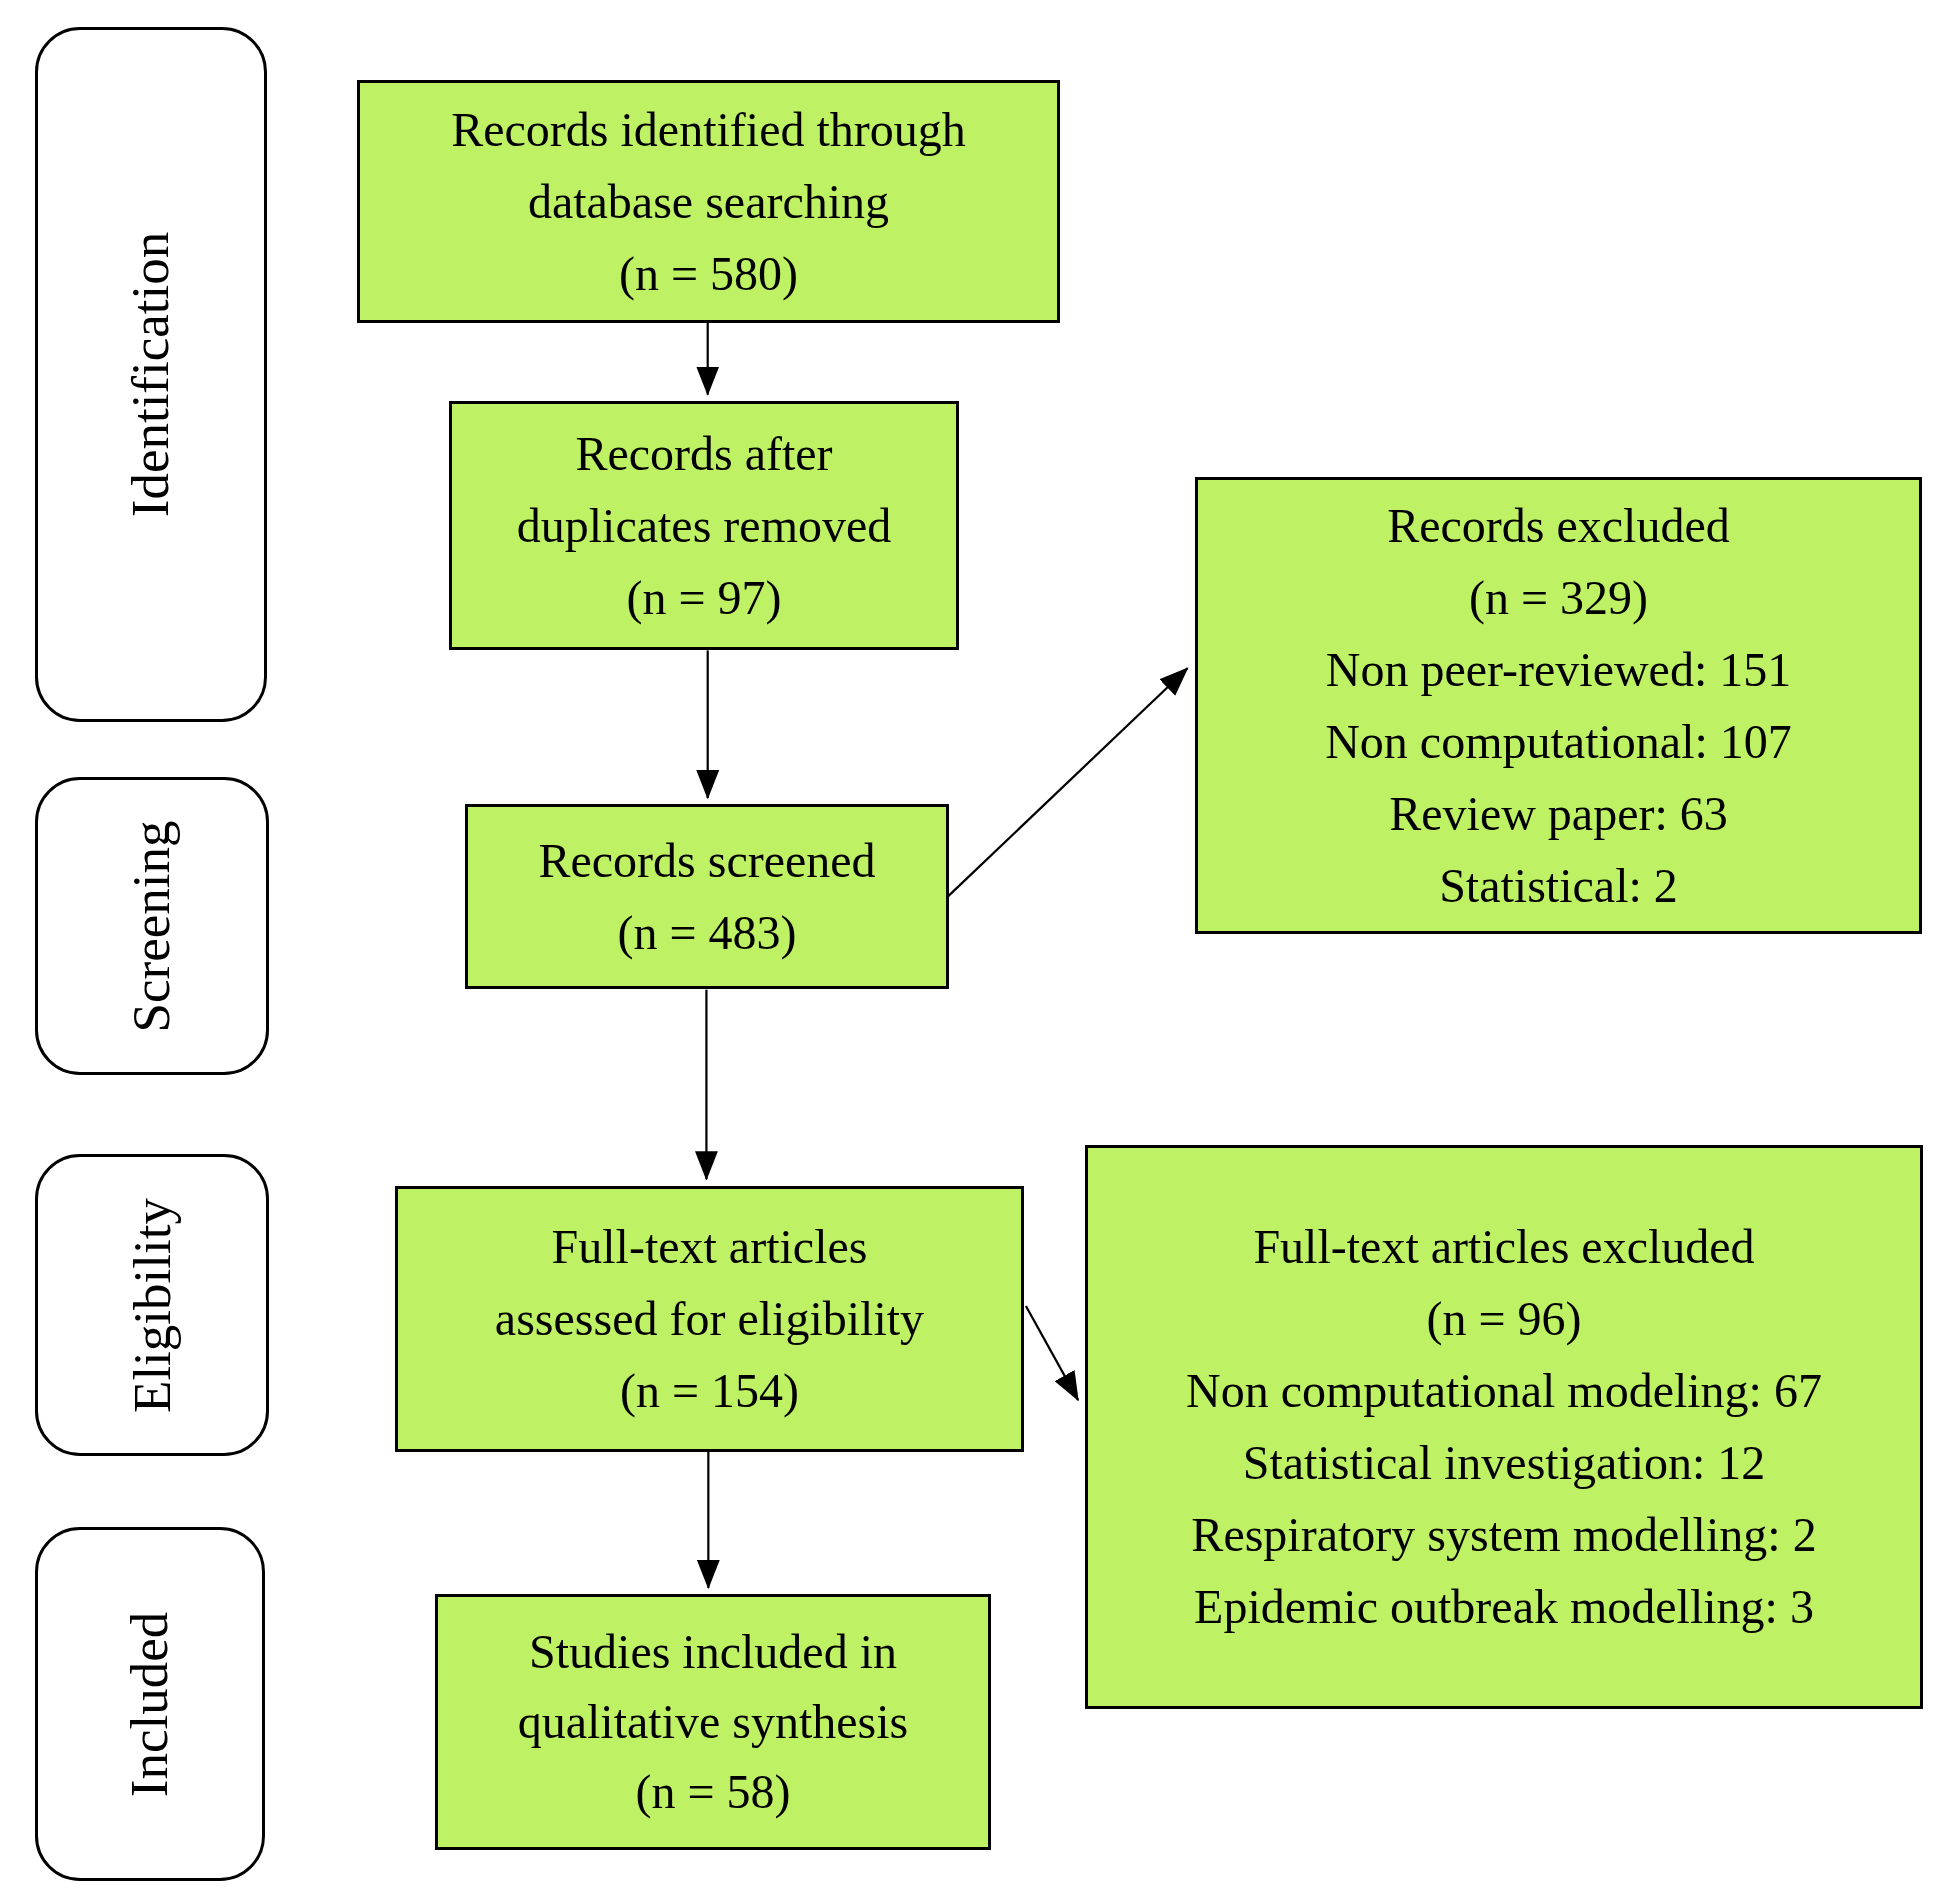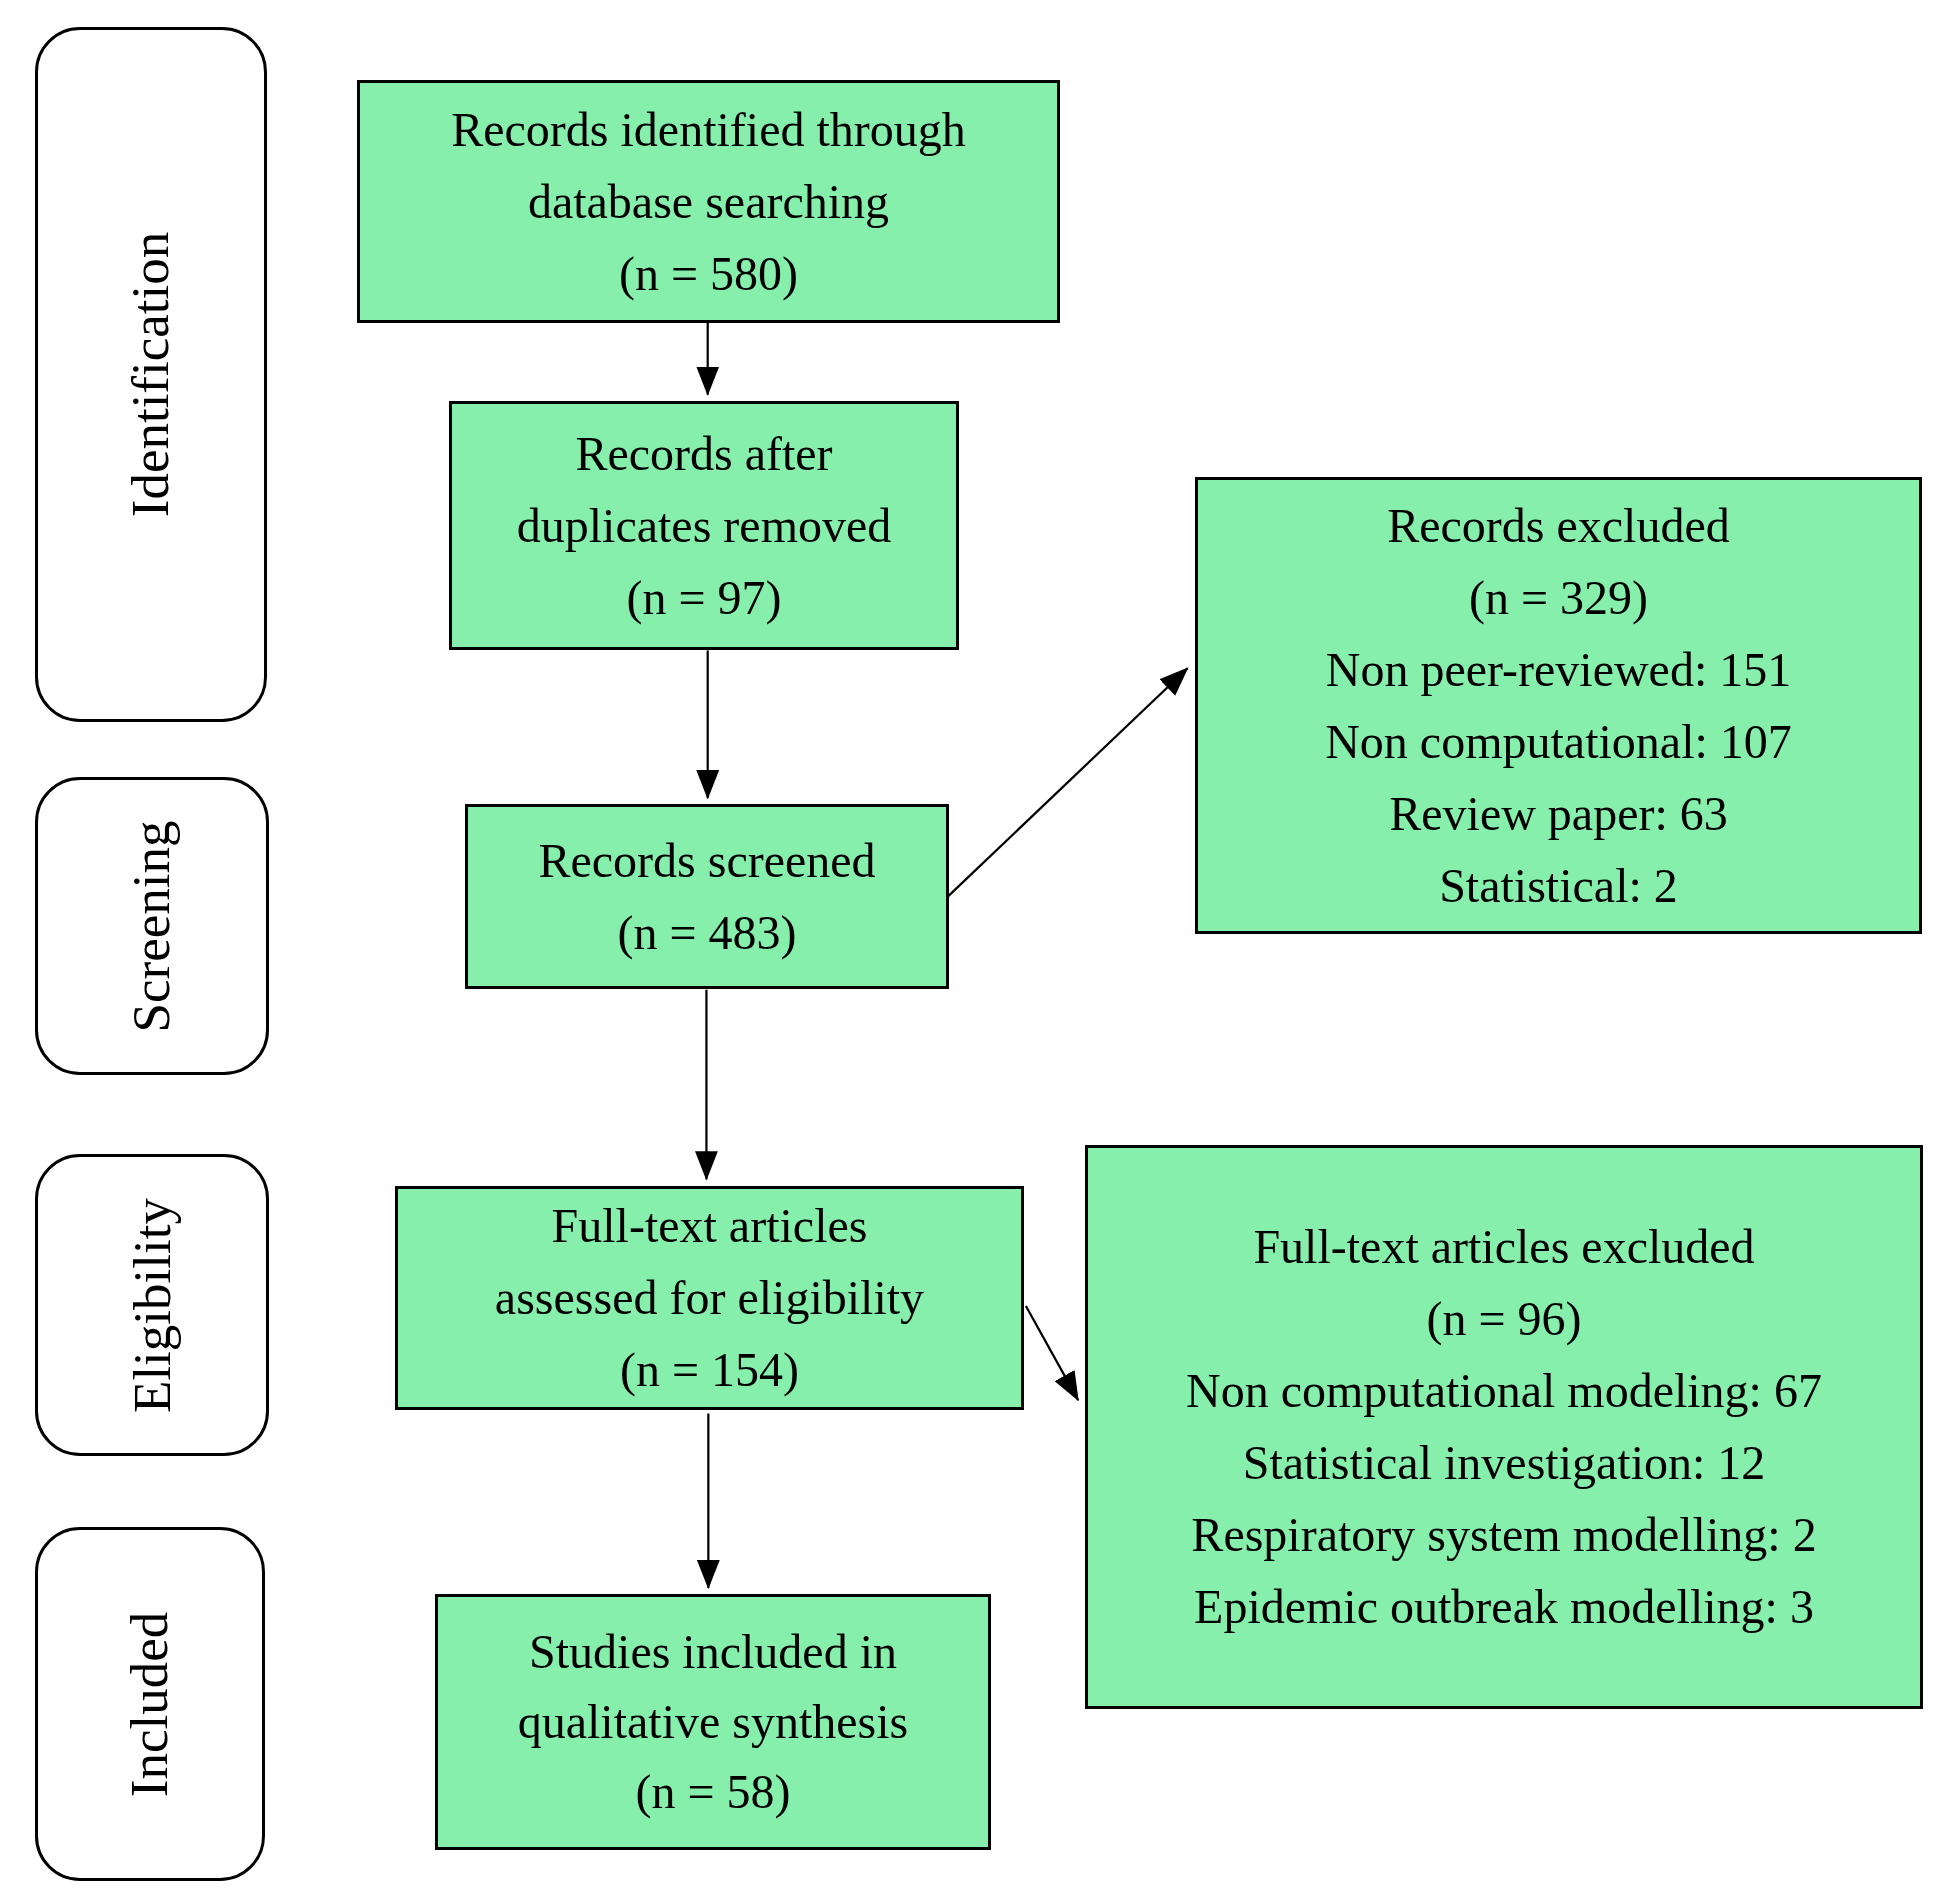--- a/index.html
+++ b/index.html
@@ -28,21 +28,21 @@
   }
   .stage .stage-label {
     transform: rotate(-90deg);
     white-space: nowrap;
     font-size: 53px;
     line-height: 1;
   }
   .box {
     position: absolute;
     border: 3.8px solid #000000;
-    background: #86efac;
+    background: #bef264;
     box-sizing: border-box;
     display: flex;
     flex-direction: column;
     align-items: center;
     justify-content: center;
     text-align: center;
   }
   .box .line {
     font-size: 48px;
     line-height: 72px;
@@ -51,21 +51,21 @@
   .box.tight .line { line-height: 70px; }
   
   #stage-identification { left: 35px;  top: 27px;   width: 232px; height: 695px; }
   #stage-screening      { left: 35px;  top: 777px; width: 234px; height: 298px; }
   #stage-eligibility    { left: 35px;  top: 1154px; width: 234px; height: 302px; }
   #stage-included       { left: 35px;  top: 1527px; width: 230px; height: 354px; }
   
   #box-identified   { left: 357px; top: 80px;  width: 703px; height: 243px; }
   #box-deduplicated { left: 449px; top: 401px;  width: 510px;  height: 249px; }
   #box-screened     { left: 465px; top: 804px; width: 484px;  height: 185px; }
-  #box-fulltext     { left: 395px; top: 1186px; width: 629px;  height: 224px; }
+  #box-fulltext     { left: 395px; top: 1186px; width: 629px;  height: 266px; }
   #box-included     { left: 435px; top: 1594px; width: 556px;  height: 256px; }
   
   #box-records-excluded  { left: 1195px; top: 434px;  width: 727px; height: 457px; margin-top: 43px; }
   #box-fulltext-excluded { left: 1085px; top: 1145px; width: 838px; height: 564px; }
 </style>
 </head>
 <body>
 
 <div class="canvas">
 

